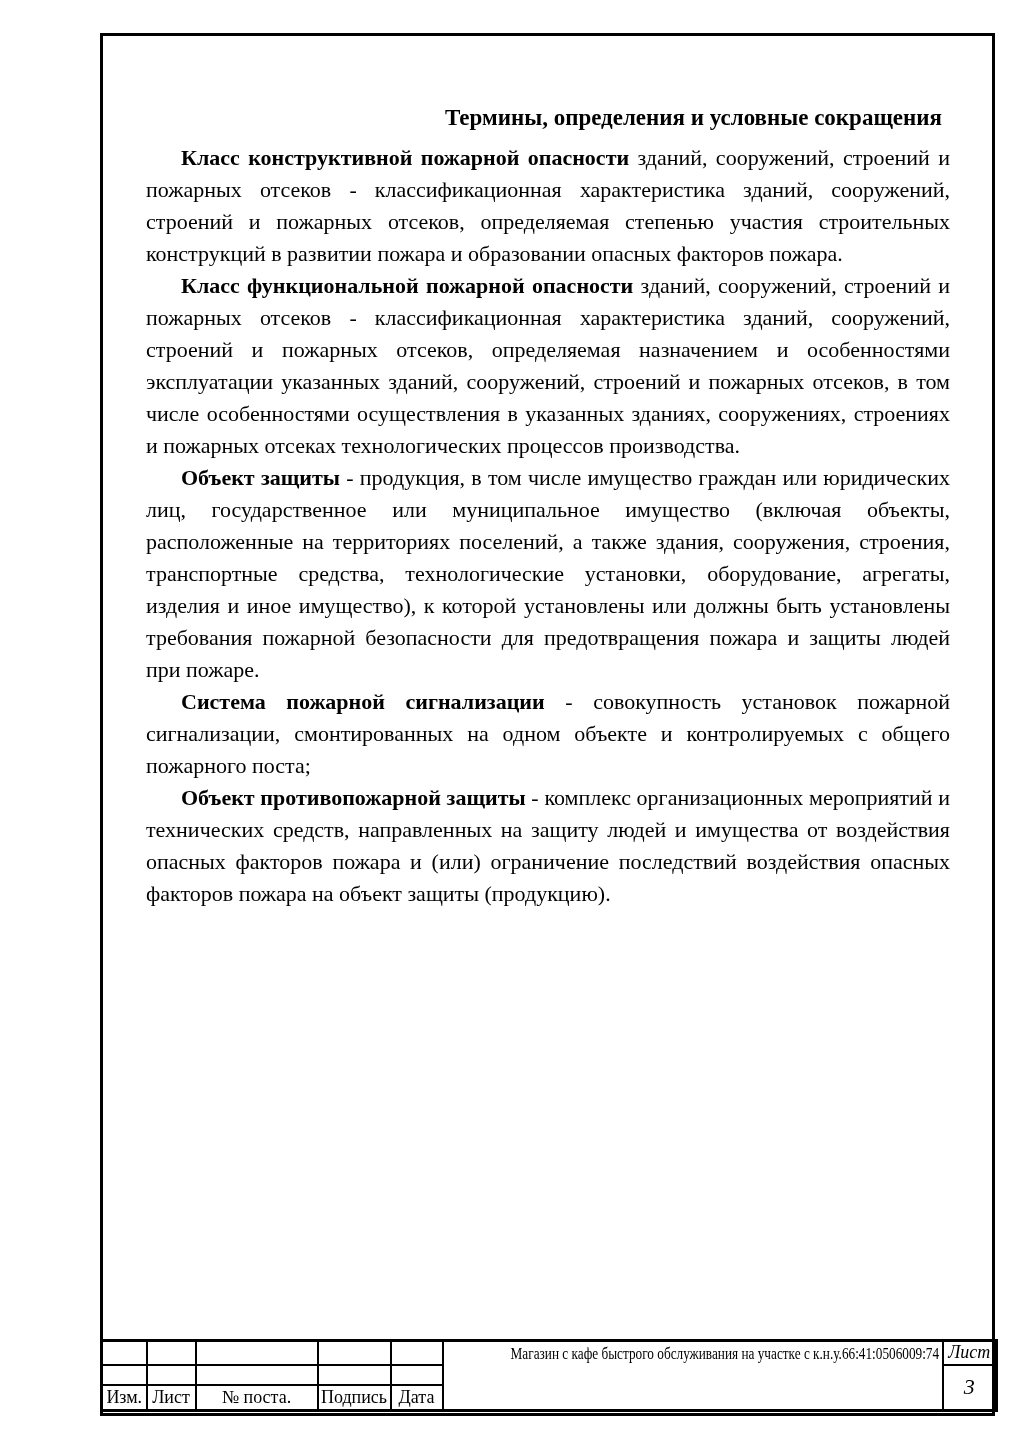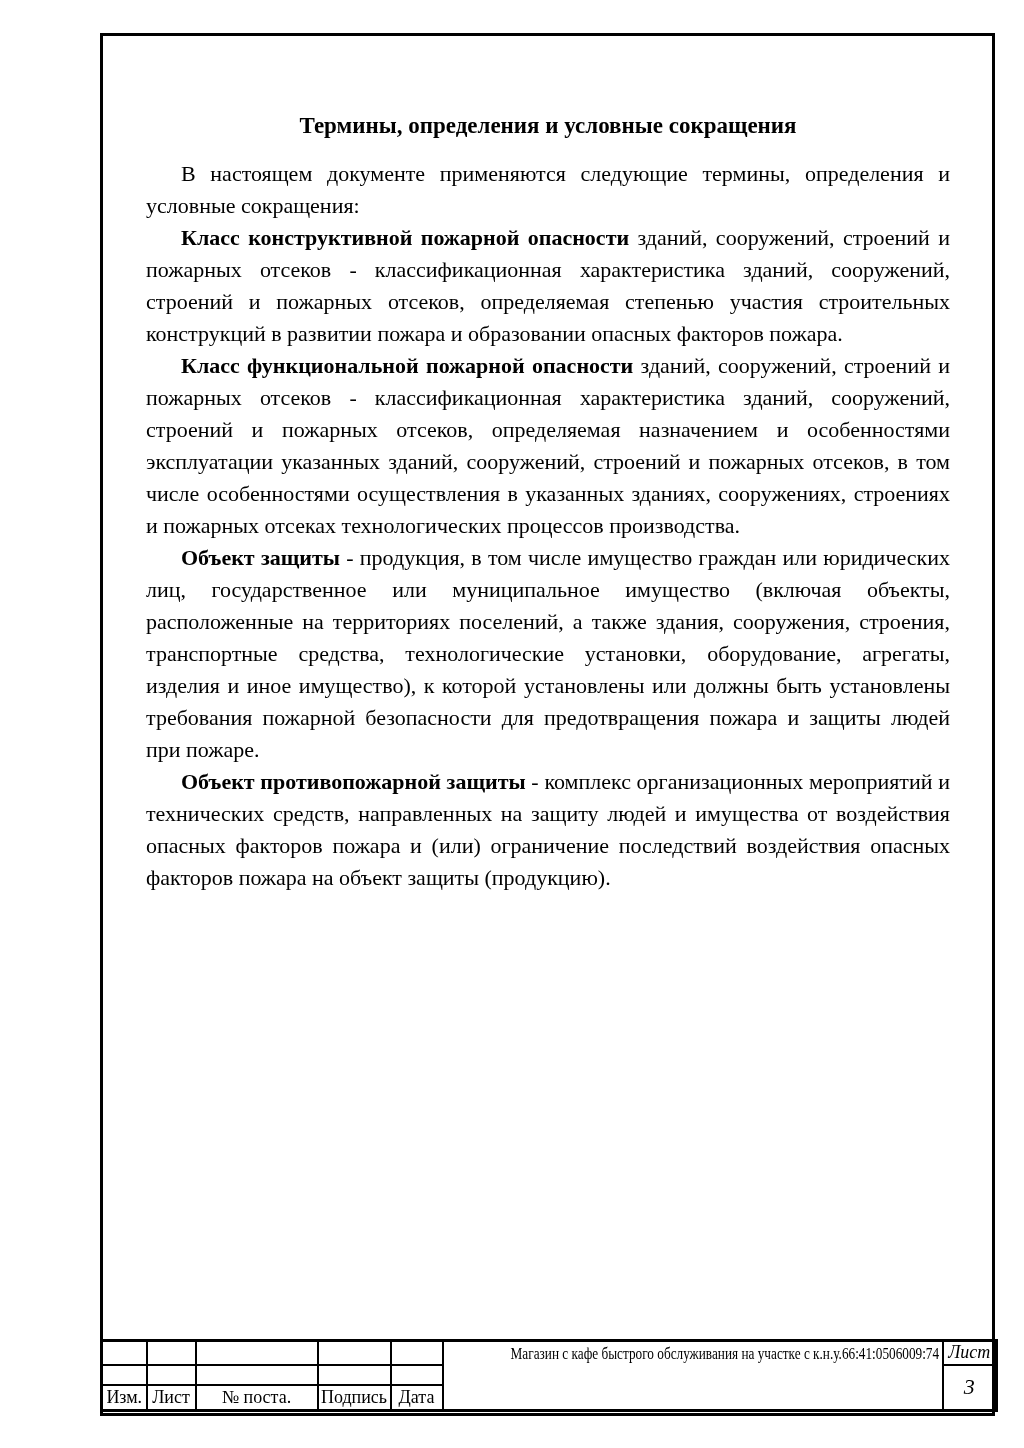--- a/index.html
+++ b/index.html
@@ -23,23 +23,23 @@
   }
   .content {
     position: absolute;
     top: 58px;
     left: 43px;
     right: 42px;
   }
   .doc-title {
     font-size: 23px;
     font-weight: bold;
-    text-align: center;
+    text-align: right;
     line-height: 32px;
-    margin: 16px;
+    margin: 8px;
   }
   .para {
     font-size: 22px;
     line-height: 32px;
     text-align: justify;
     text-indent: 35px;
     margin: 0;
   }
   .para b { font-weight: bold; }
 
@@ -91,30 +91,30 @@
     vertical-align: middle;
   }
 </style>
 </head>
 <body>
 
 <div class="frame">
   <div class="content">
     <p class="doc-title">Термины, определения и условные сокращения</p>
 
-    <p class="para"><b></b><span>В настоящем документе применяются следующие термины, определения и условные сокращения:</span></p>
 
     <p class="para"><b>Класс конструктивной пожарной опасности</b><span> зданий, сооружений, строений и пожарных отсеков - классификационная характеристика зданий, сооружений, строений и пожарных отсеков, определяемая степенью участия строительных конструкций в развитии пожара и образовании опасных факторов пожара.</span></p>
 
     <p class="para"><b>Класс функциональной пожарной опасности</b><span> зданий, сооружений, строений и пожарных отсеков - классификационная характеристика зданий, сооружений, строений и пожарных отсеков, определяемая назначением и особенностями эксплуатации указанных зданий, сооружений, строений и пожарных отсеков, в том числе особенностями осуществления в указанных зданиях, сооружениях, строениях и пожарных отсеках технологических процессов производства.</span></p>
 
     <p class="para"><b>Объект защиты</b><span> - продукция, в том числе имущество граждан или юридических лиц, государственное или муниципальное имущество (включая объекты, расположенные на территориях поселений, а также здания, сооружения, строения, транспортные средства, технологические установки, оборудование, агрегаты, изделия и иное имущество), к которой установлены или должны быть установлены требования пожарной безопасности для предотвращения пожара и защиты людей при пожаре.</span></p>
 
 
 
+    <p class="para"><b>Система пожарной сигнализации</b><span> - совокупность установок пожарной сигнализации, смонтированных на одном объекте и контролируемых с общего пожарного поста;</span></p>
 
     <p class="para"><b>Объект противопожарной защиты</b><span> - комплекс организационных мероприятий и технических средств, направленных на защиту людей и имущества от воздействия опасных факторов пожара и (или) ограничение последствий воздействия опасных факторов пожара на объект защиты (продукцию).</span></p>
   </div>
 </div>
 
 <table class="stamp">
   <colgroup>
     <col style="width:45px">
       <col style="width:49px">
       <col style="width:122px">

